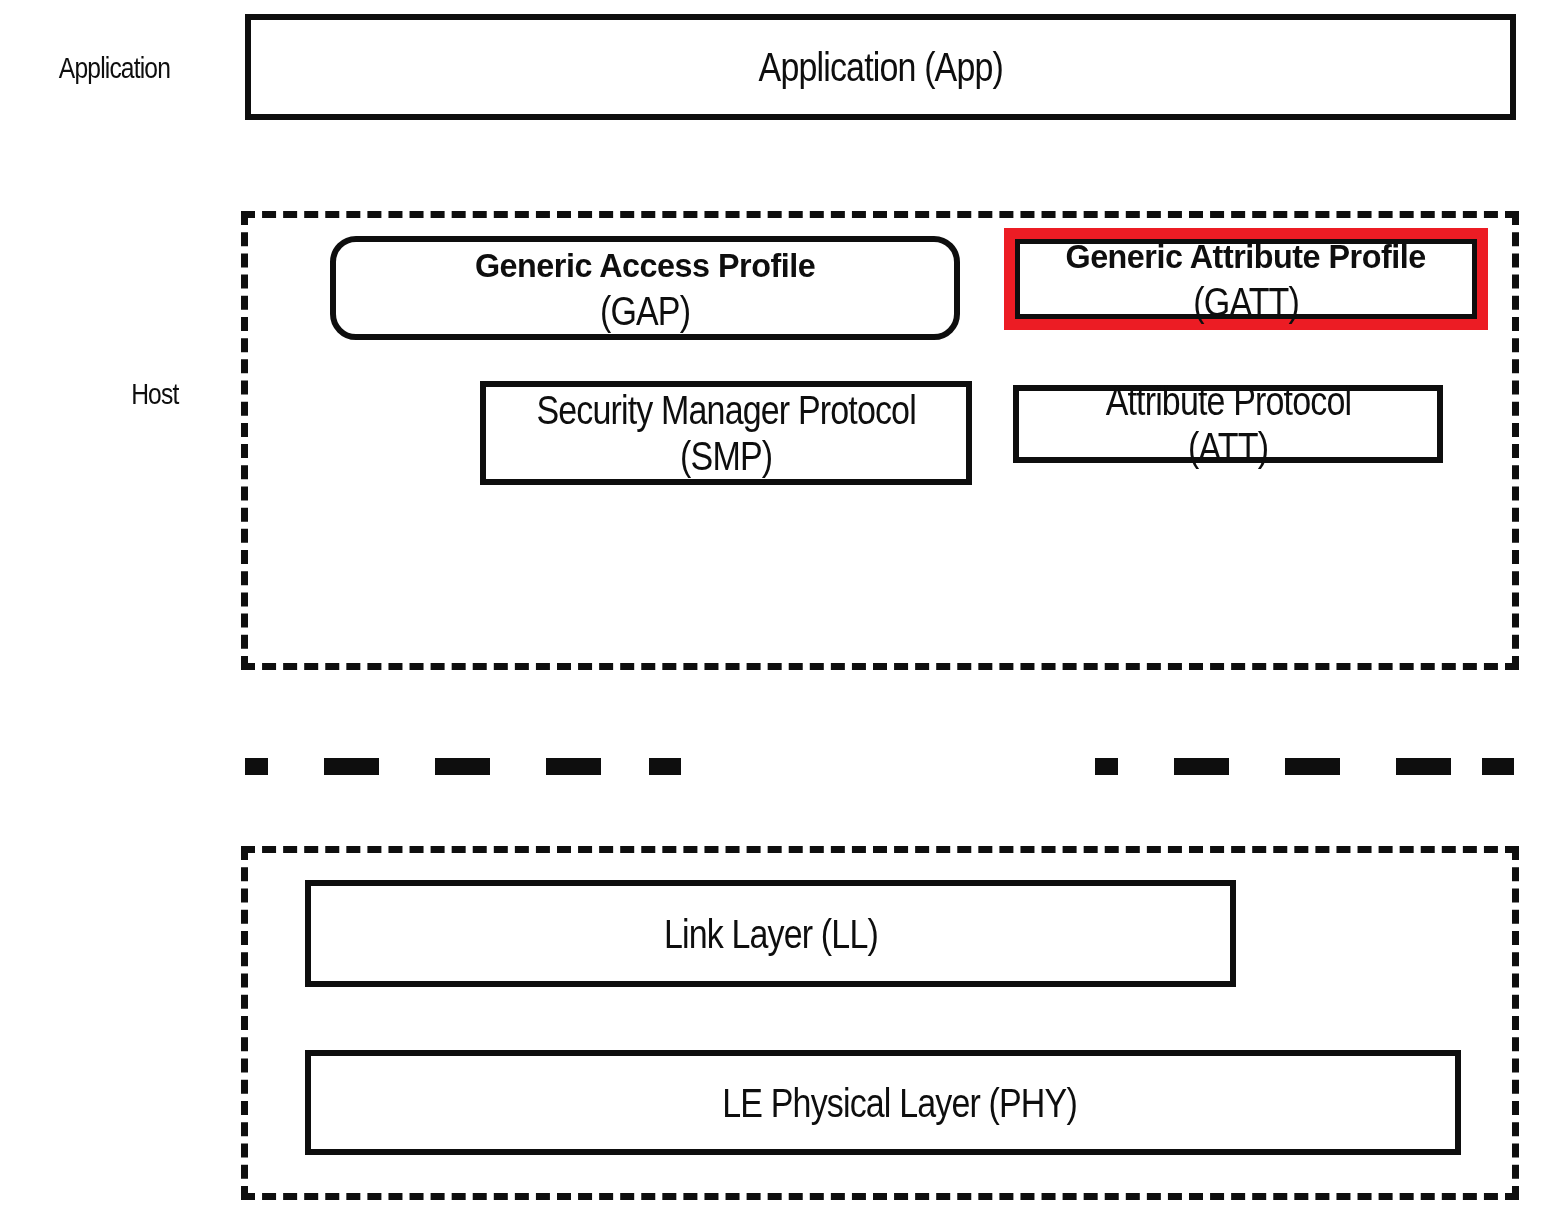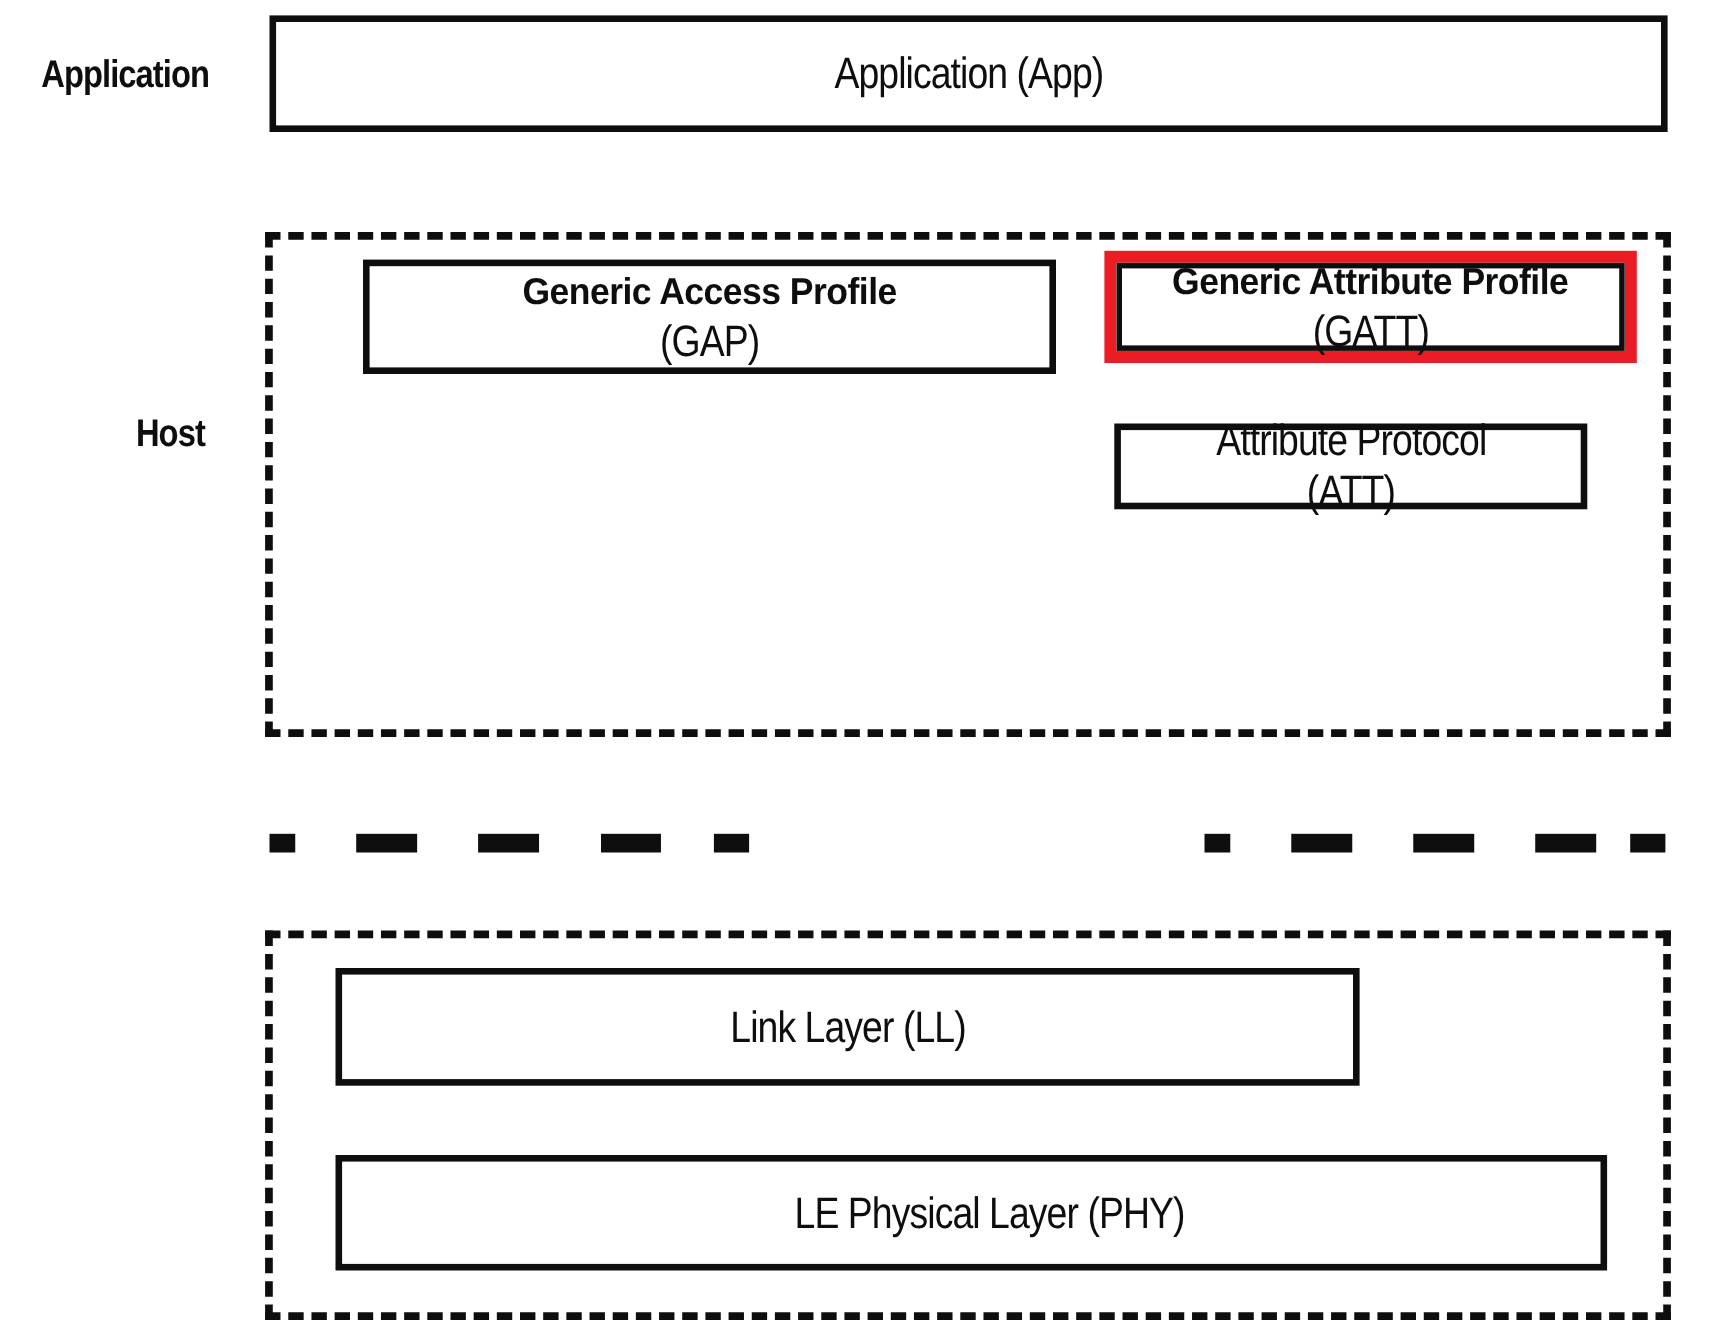--- a/index.html
+++ b/index.html
@@ -15,22 +15,22 @@
     font-family: "Liberation Sans", sans-serif;
     color: #0E0E0E;
     overflow: hidden;
   }
 
   
   .side-label {
     position: absolute;
     width: 200px;
     text-align: center;
-    font-weight: 700;
-    font-size: 35px;
+    font-weight: 400;
+    font-size: 29px;
     line-height: 44px;
     white-space: nowrap;
   }
   .side-label > span {
     display: inline-block;
     transform: scaleX(0.85);
     letter-spacing: -1px;
   }
 
   
@@ -111,32 +111,36 @@
   <div class="side-label" style="left:55px; top:372px;">
     <span>Host</span>
   </div>
 
   <div class="box" style="left:245px; top:14px; width:1271px; height:106px;">
     <span class="t">Application (App)</span>
   </div>
 
   <div class="group" style="left:241px; top:211px; width:1278px; height:459px;"></div>
 
-  <div class="box" style="left:330px; top:236px; width:630px; height:104px;">
+  <div class="box" style="left:330px; top:236px; width:630px; height:104px;border-radius:26px;">
     <span class="t boldline">Generic Access Profile</span>
     <span class="t">(GAP)</span>
   </div>
 
   <div class="gatt-outer" style="left:1004px; top:228px; width:484px; height:102px;">
     <div class="gatt-inner">
       <span class="t boldline">Generic Attribute Profile</span>
       <span class="t">(GATT)</span>
     </div>
   </div>
 
+  <div class="box" style="left:480px; top:381px; width:492px; height:104px;">
+    <span class="t">Security Manager Protocol</span>
+    <span class="t">(SMP)</span>
+  </div>
 
   <div class="box" style="left:1013px; top:385px; width:430px; height:78px;">
     <span class="t">Attribute Protocol</span>
     <span class="t">(ATT)</span>
   </div>
 
 
   <div class="hci-dash" style="left:245px; top:758px; width:436px;"></div>
   <div class="hci-dash" style="left:1095px; top:758px; width:419px;"></div>
 

